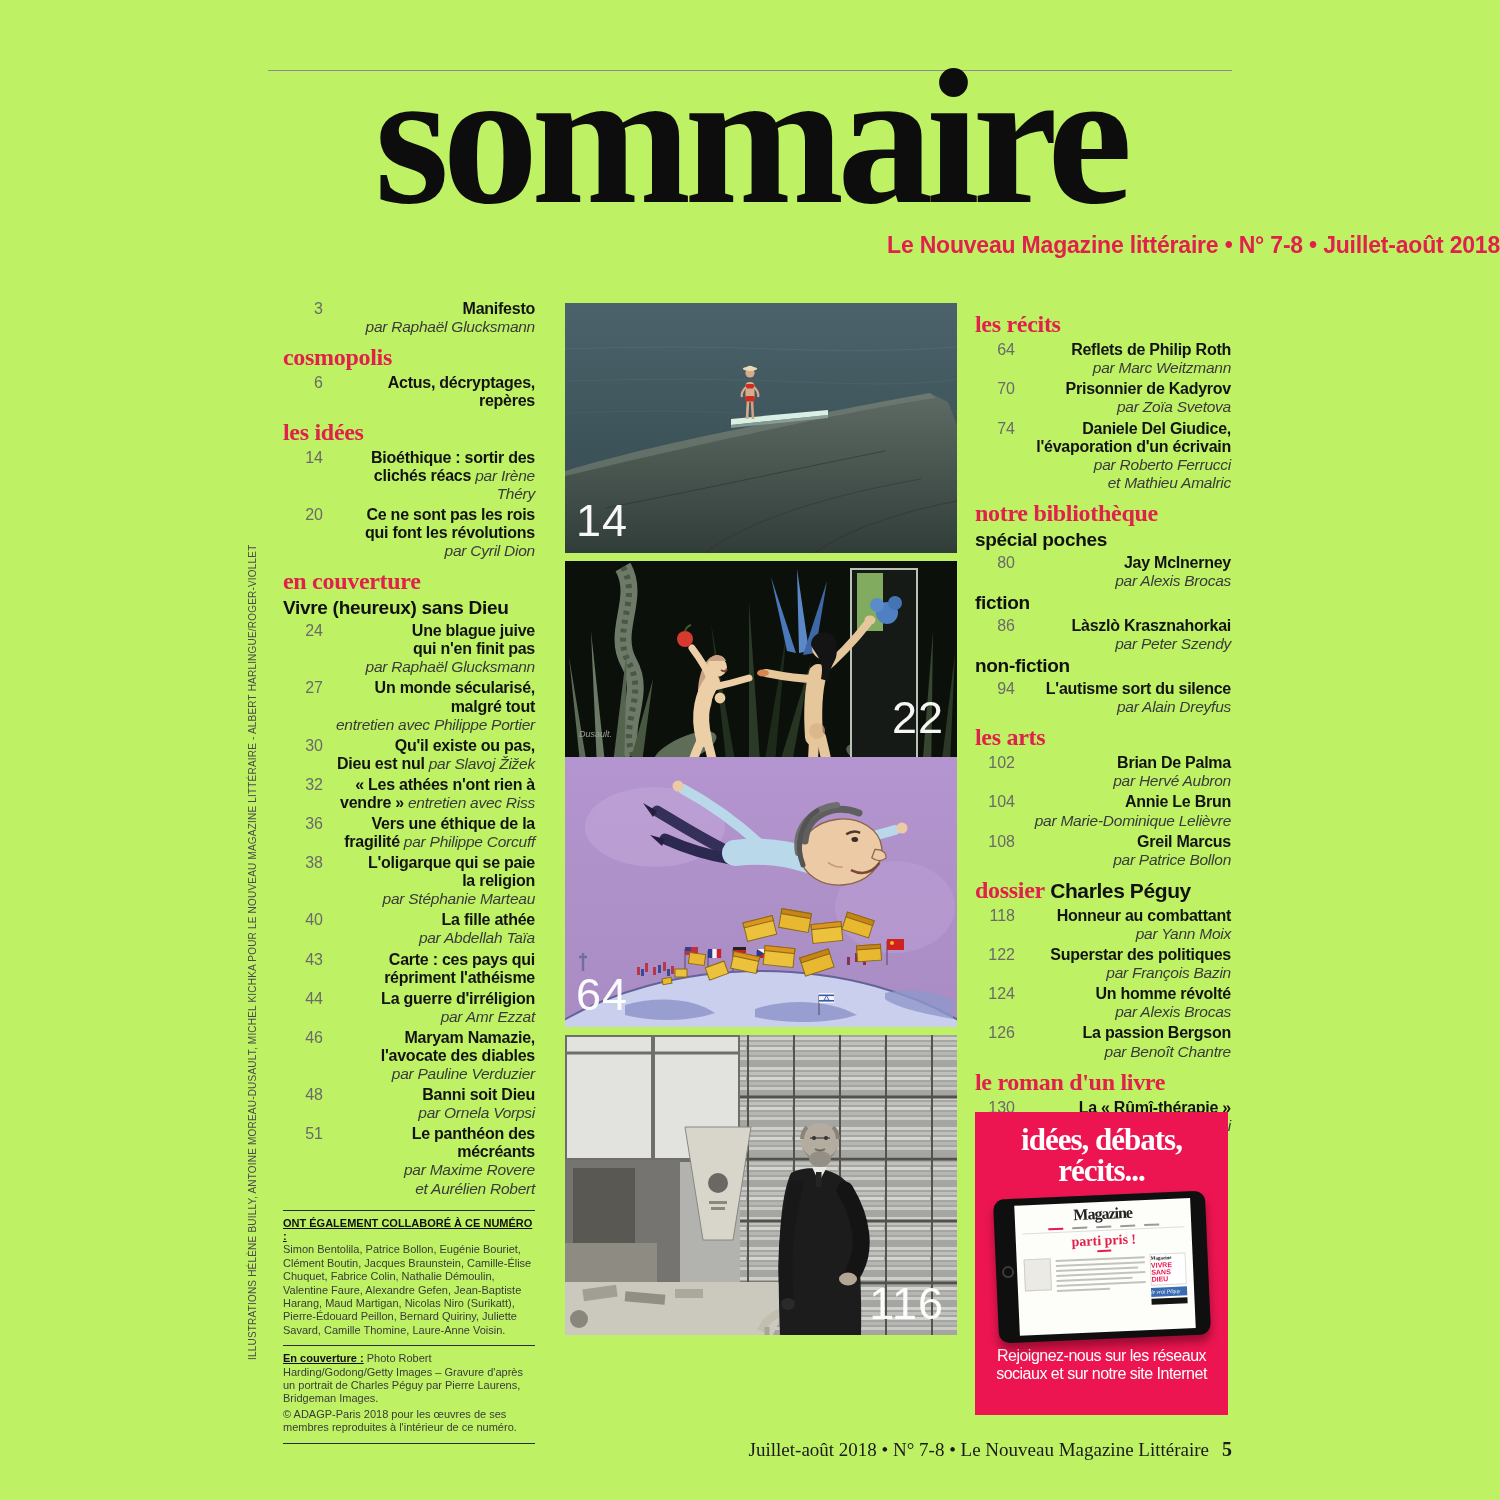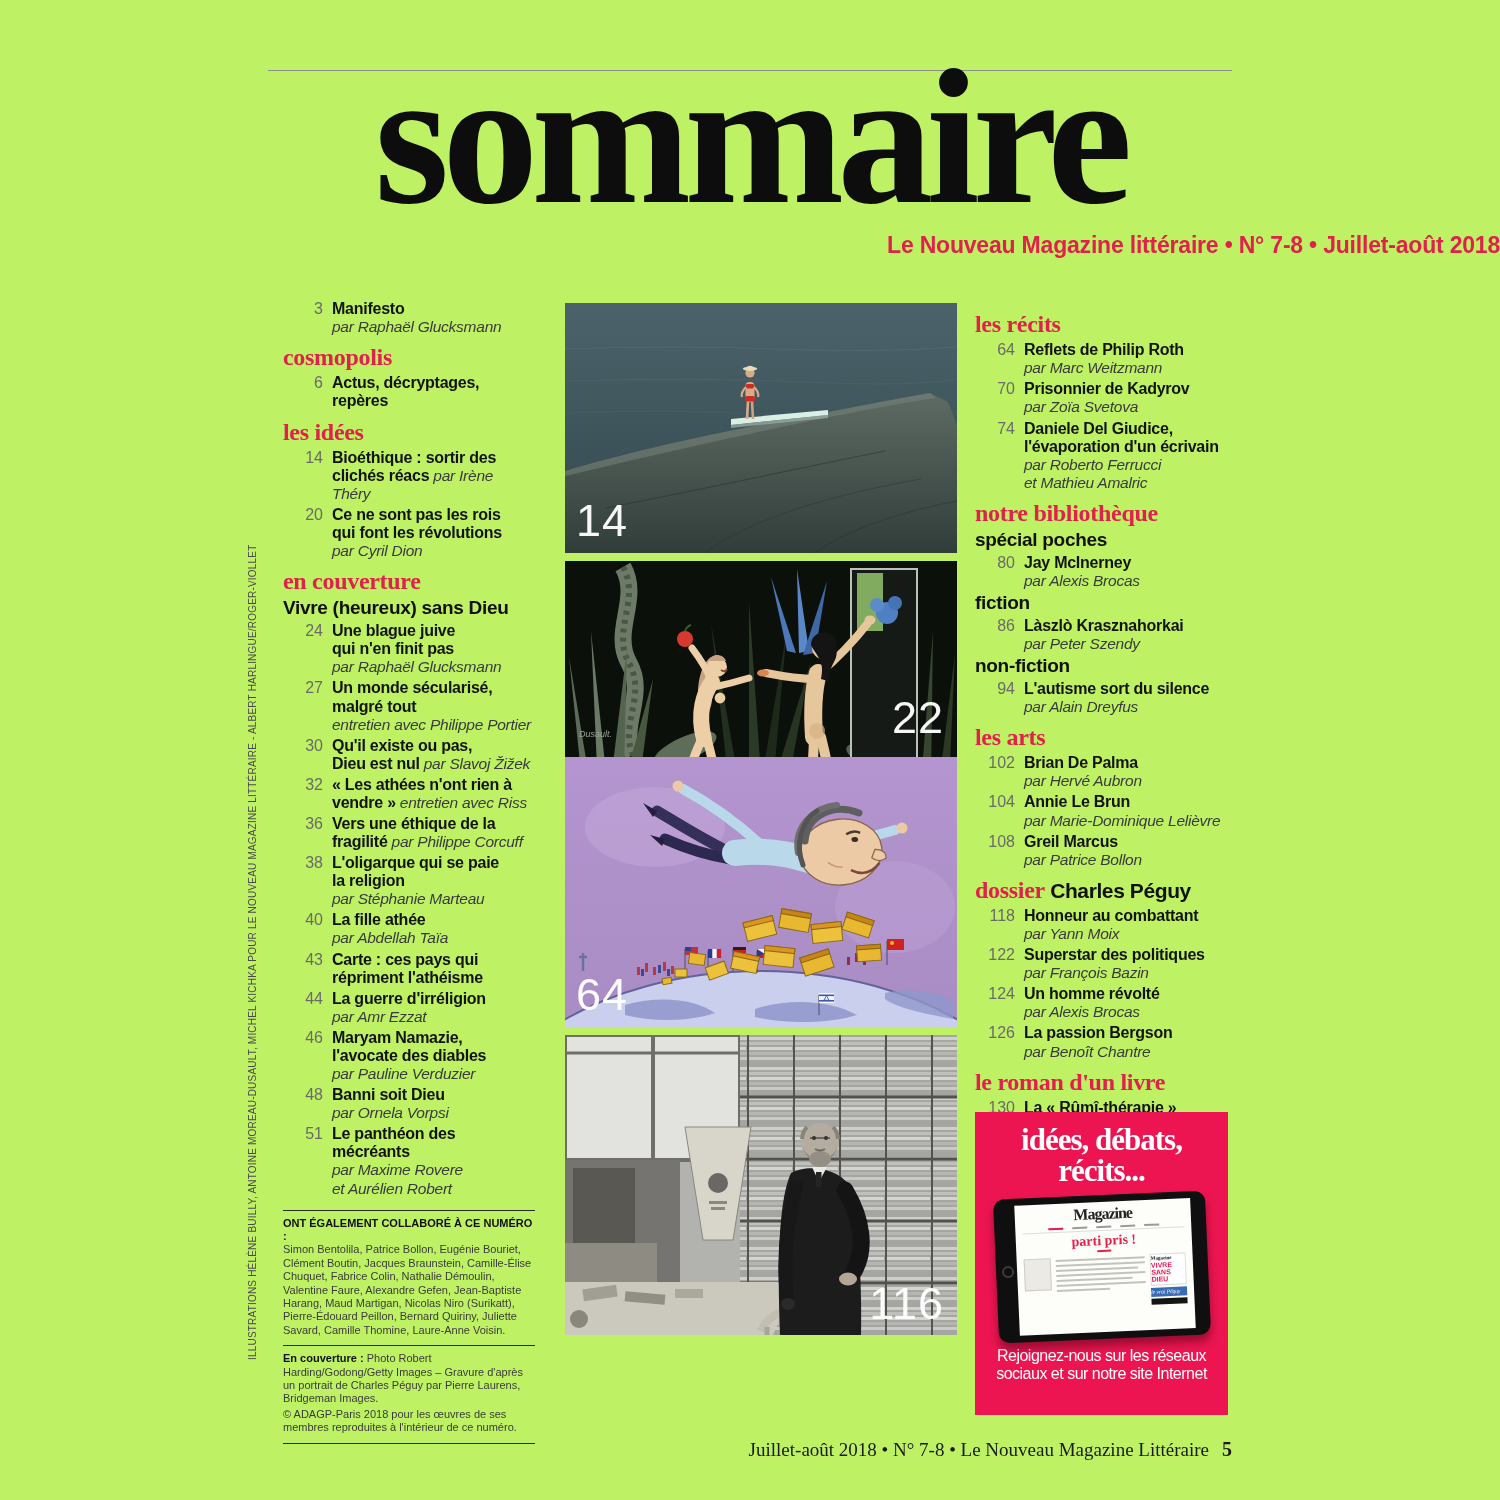--- a/index.html
+++ b/index.html
@@ -21,29 +21,29 @@
   .col-right{position:absolute;left:975px;top:303px;width:256px;}
 
   .sec-header{font-family:"Liberation Serif",serif;font-weight:bold;font-size:24px;
               line-height:1.05;margin:9px 0 4px 0;letter-spacing:-0.3px;}
   .sec-suffix{color:#111;font-family:"Liberation Sans",sans-serif;font-size:21px;letter-spacing:-0.4px;}
   .sub-header{font-weight:bold;font-size:19px;line-height:1.1;margin:2px 0 3px 0;color:#111;letter-spacing:-0.3px;}
 
   .entry{display:flex;margin-bottom:3px;}
   .entry .num{width:40px;flex:0 0 40px;text-align:right;padding-right:9px;
               color:#6a6a6a;font-size:16px;line-height:1.13;}
-  .entry .txt{flex:1;font-size:16px;line-height:1.13;letter-spacing:-0.25px;}
+  .entry .txt{flex:1;font-size:16px;line-height:1.13;letter-spacing:-0.25px;text-align:right;}
   .entry .t{font-weight:bold;color:#131313;}
   .entry .b{font-style:italic;font-weight:normal;color:#3a3a3a;font-size:15.5px;}
 
   
   .notes{margin-top:12px;}
   .note{border-top:1.3px solid #2b2b2b;margin-top:8px;padding-top:6px;
         font-size:11px;line-height:1.22;color:#3a3a3a;letter-spacing:0;}
-  .note .nlabel{font-weight:bold;color:#101010;}
+  .note .nlabel{font-weight:bold;color:#101010;text-decoration:underline;}
   .note .ntext2{margin-top:2px;}
 
   
   .side-credit{position:absolute;left:247px;top:645px;height:715px;
                writing-mode:vertical-rl;transform:rotate(180deg);
                font-size:10px;color:#4a4a4a;letter-spacing:0.2px;white-space:nowrap;}
 
   
   .img-card{position:relative;width:392px;margin-bottom:8px;background:#222;}
   .img-card svg{display:block;}

